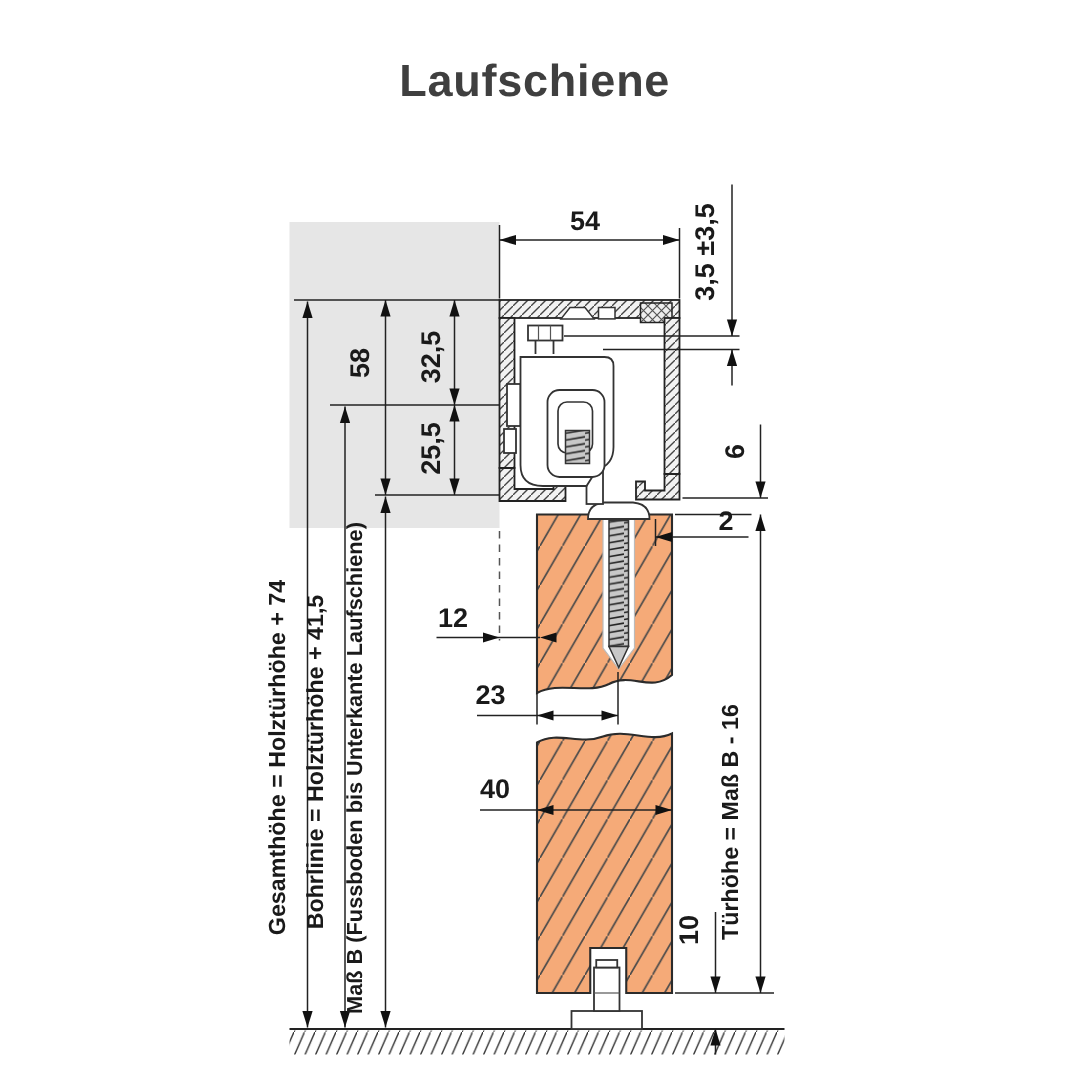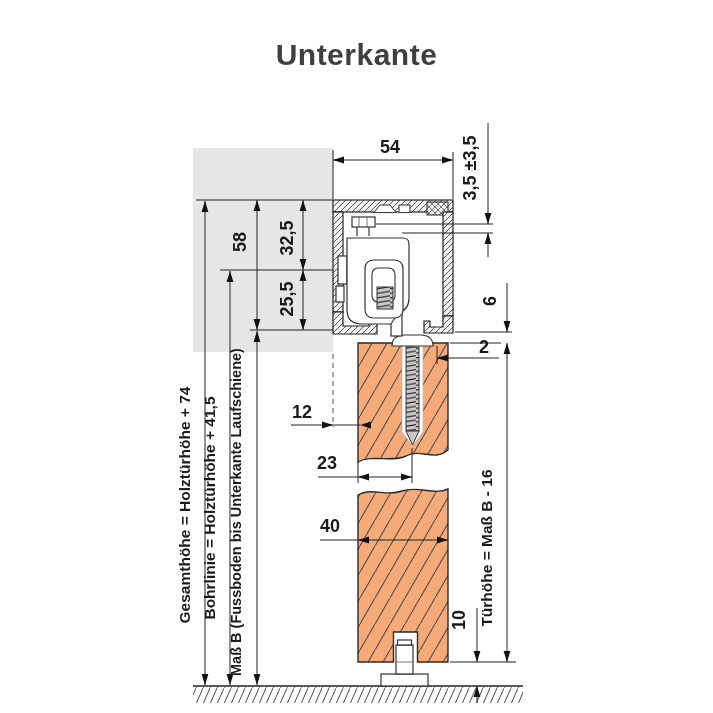--- a/index.html
+++ b/index.html
@@ -13,21 +13,21 @@
   .lab{font-size:15.5px;font-weight:600;}
   .lab-s{font-size:14.5px;font-weight:600;}
   .ln{stroke:#222;stroke-width:1;fill:none;}
   .ln2{stroke:#222;stroke-width:1.4;fill:none;}
   .part{fill:#ffffff;stroke:#333;stroke-width:1.2;}
   .arr{fill:#111;stroke:none;}
 </style>
 </head>
 <body>
 
-<div class="title">Unterkante</div>
+<div class="title">Laufschiene</div>
 
 <svg width="713" height="713" viewBox="0 0 713 713">
   <defs>
     <pattern id="alu" patternUnits="userSpaceOnUse" width="6" height="6">
       <rect width="6" height="6" fill="#f2f2f2"></rect>
       <path d="M0,6 L6,0" stroke="#444" stroke-width="0.9"></path>
     </pattern>
     <pattern id="cross" patternUnits="userSpaceOnUse" width="6" height="6">
       <rect width="6" height="6" fill="#eeeeee"></rect>
       <path d="M0,6 L6,0 M0,0 L6,6" stroke="#555" stroke-width="0.8"></path>

